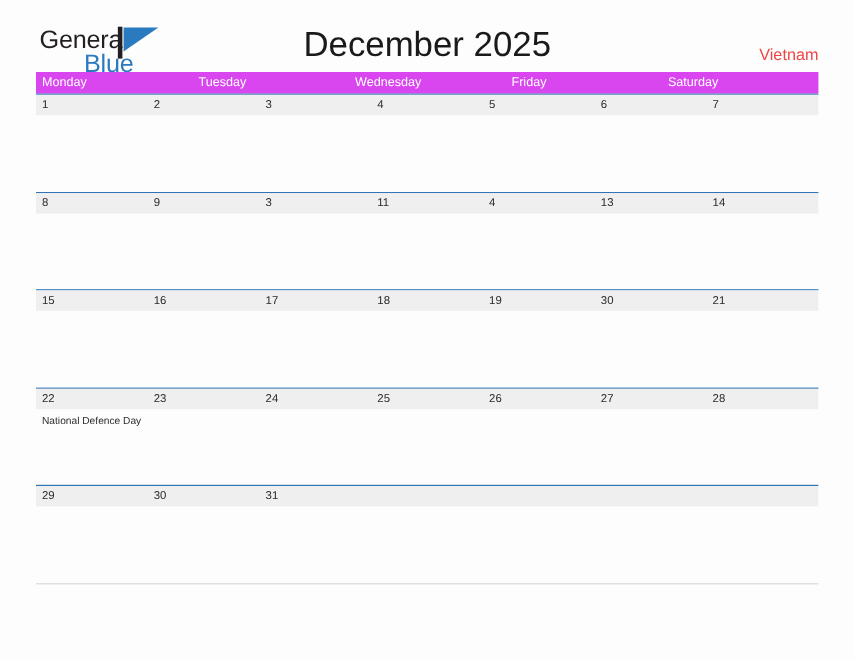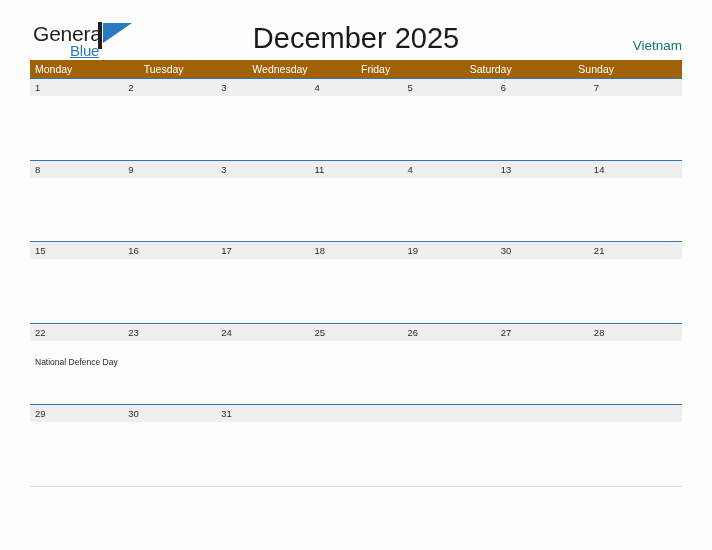--- a/index.html
+++ b/index.html
@@ -41,25 +41,24 @@
     top: 0;
     font-size: 21px;
     color: #231f20;
     letter-spacing: -0.2px;
     white-space: nowrap;
   }
   .logo-blue {
     position: absolute;
     left: 37px;
     top: 20px;
-    font-size: 15px;
+    font-size: 21px;
     color: #2a7ac0;
     letter-spacing: -0.2px;
     white-space: nowrap;
-    text-decoration: underline;
   }
   .logo-flag {
     position: absolute;
     left: 65px;
     top: 0px;
     width: 35px;
     height: 27px;
   }
 
   .cal-title {
@@ -72,33 +71,33 @@
     color: #1a1a1a;
     font-weight: normal;
     letter-spacing: 0px;
   }
 
   .country {
     position: absolute;
     right: 0px;
     top: 38px;
     font-size: 13.5px;
-    color: #0f766e;
+    color: #ef4444;
     white-space: nowrap;
   }
 
   
   .calendar {
     margin: 0 30px;
     width: 652px;
   }
 
   .weekday-row {
     display: flex;
-    background: #a16207;
+    background: #d946ef;
     height: 18px;
   }
   .weekday {
     flex: 1 1 0;
     color: #ffffff;
     font-size: 10.5px;
     line-height: 18px;
     padding-left: 5px;
     box-sizing: border-box;
     white-space: nowrap;
@@ -137,21 +136,21 @@
     font-size: 9.5px;
     color: #2b2b2b;
     line-height: 17px;
     height: 17px;
   }
 
   .event {
     font-size: 8.5px;
     color: #2b2b2b;
     line-height: 11.5px;
-    margin-top: 16px;
+    margin-top: 4px;
     word-wrap: break-word;
   }
 </style>
 </head>
 <body>
 
 <div class="page">
 
   <div class="header">
 
@@ -171,21 +170,20 @@
   </div>
 
   <div class="calendar">
 
     <div class="weekday-row">
       <div class="weekday">Monday</div>
       <div class="weekday">Tuesday</div>
       <div class="weekday">Wednesday</div>
       <div class="weekday">Friday</div>
       <div class="weekday">Saturday</div>
-      <div class="weekday">Sunday</div>
     </div>
 
     <div class="week-row">
       <div class="day-cell">
         <div class="day-num">1</div>
         <div class="event"></div>
       </div>
       <div class="day-cell">
         <div class="day-num">2</div>
         <div class="event"></div>

